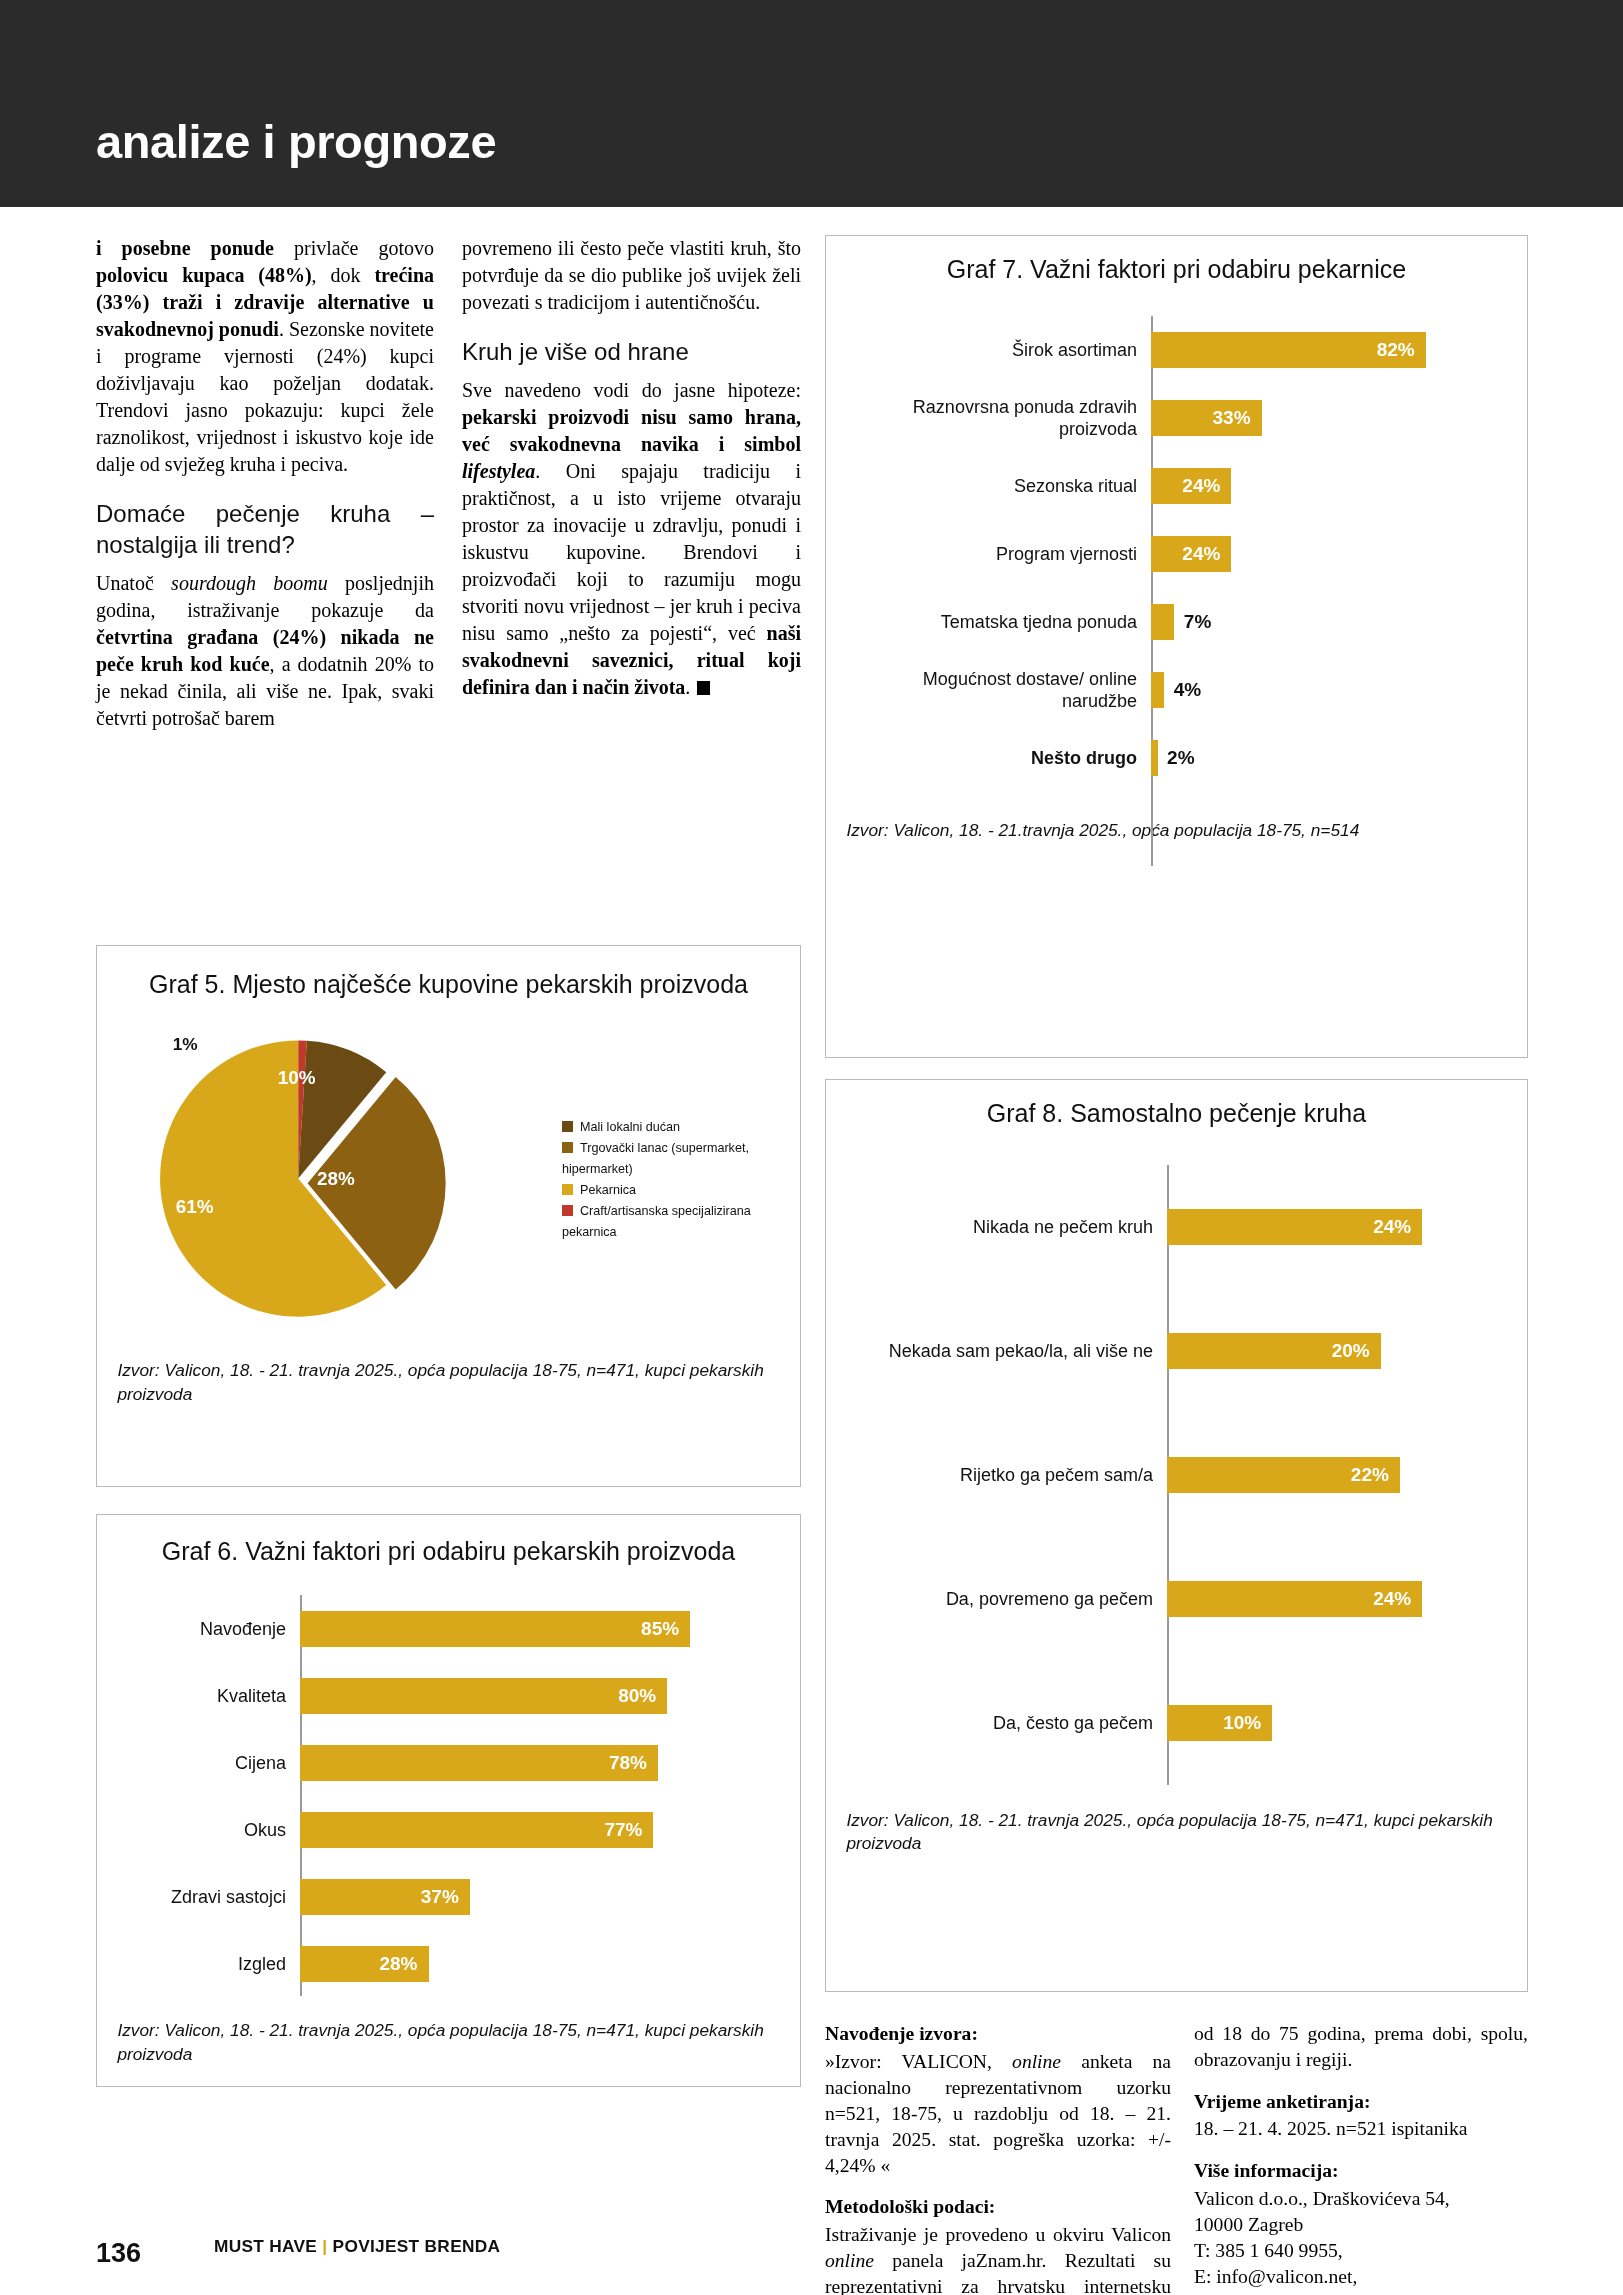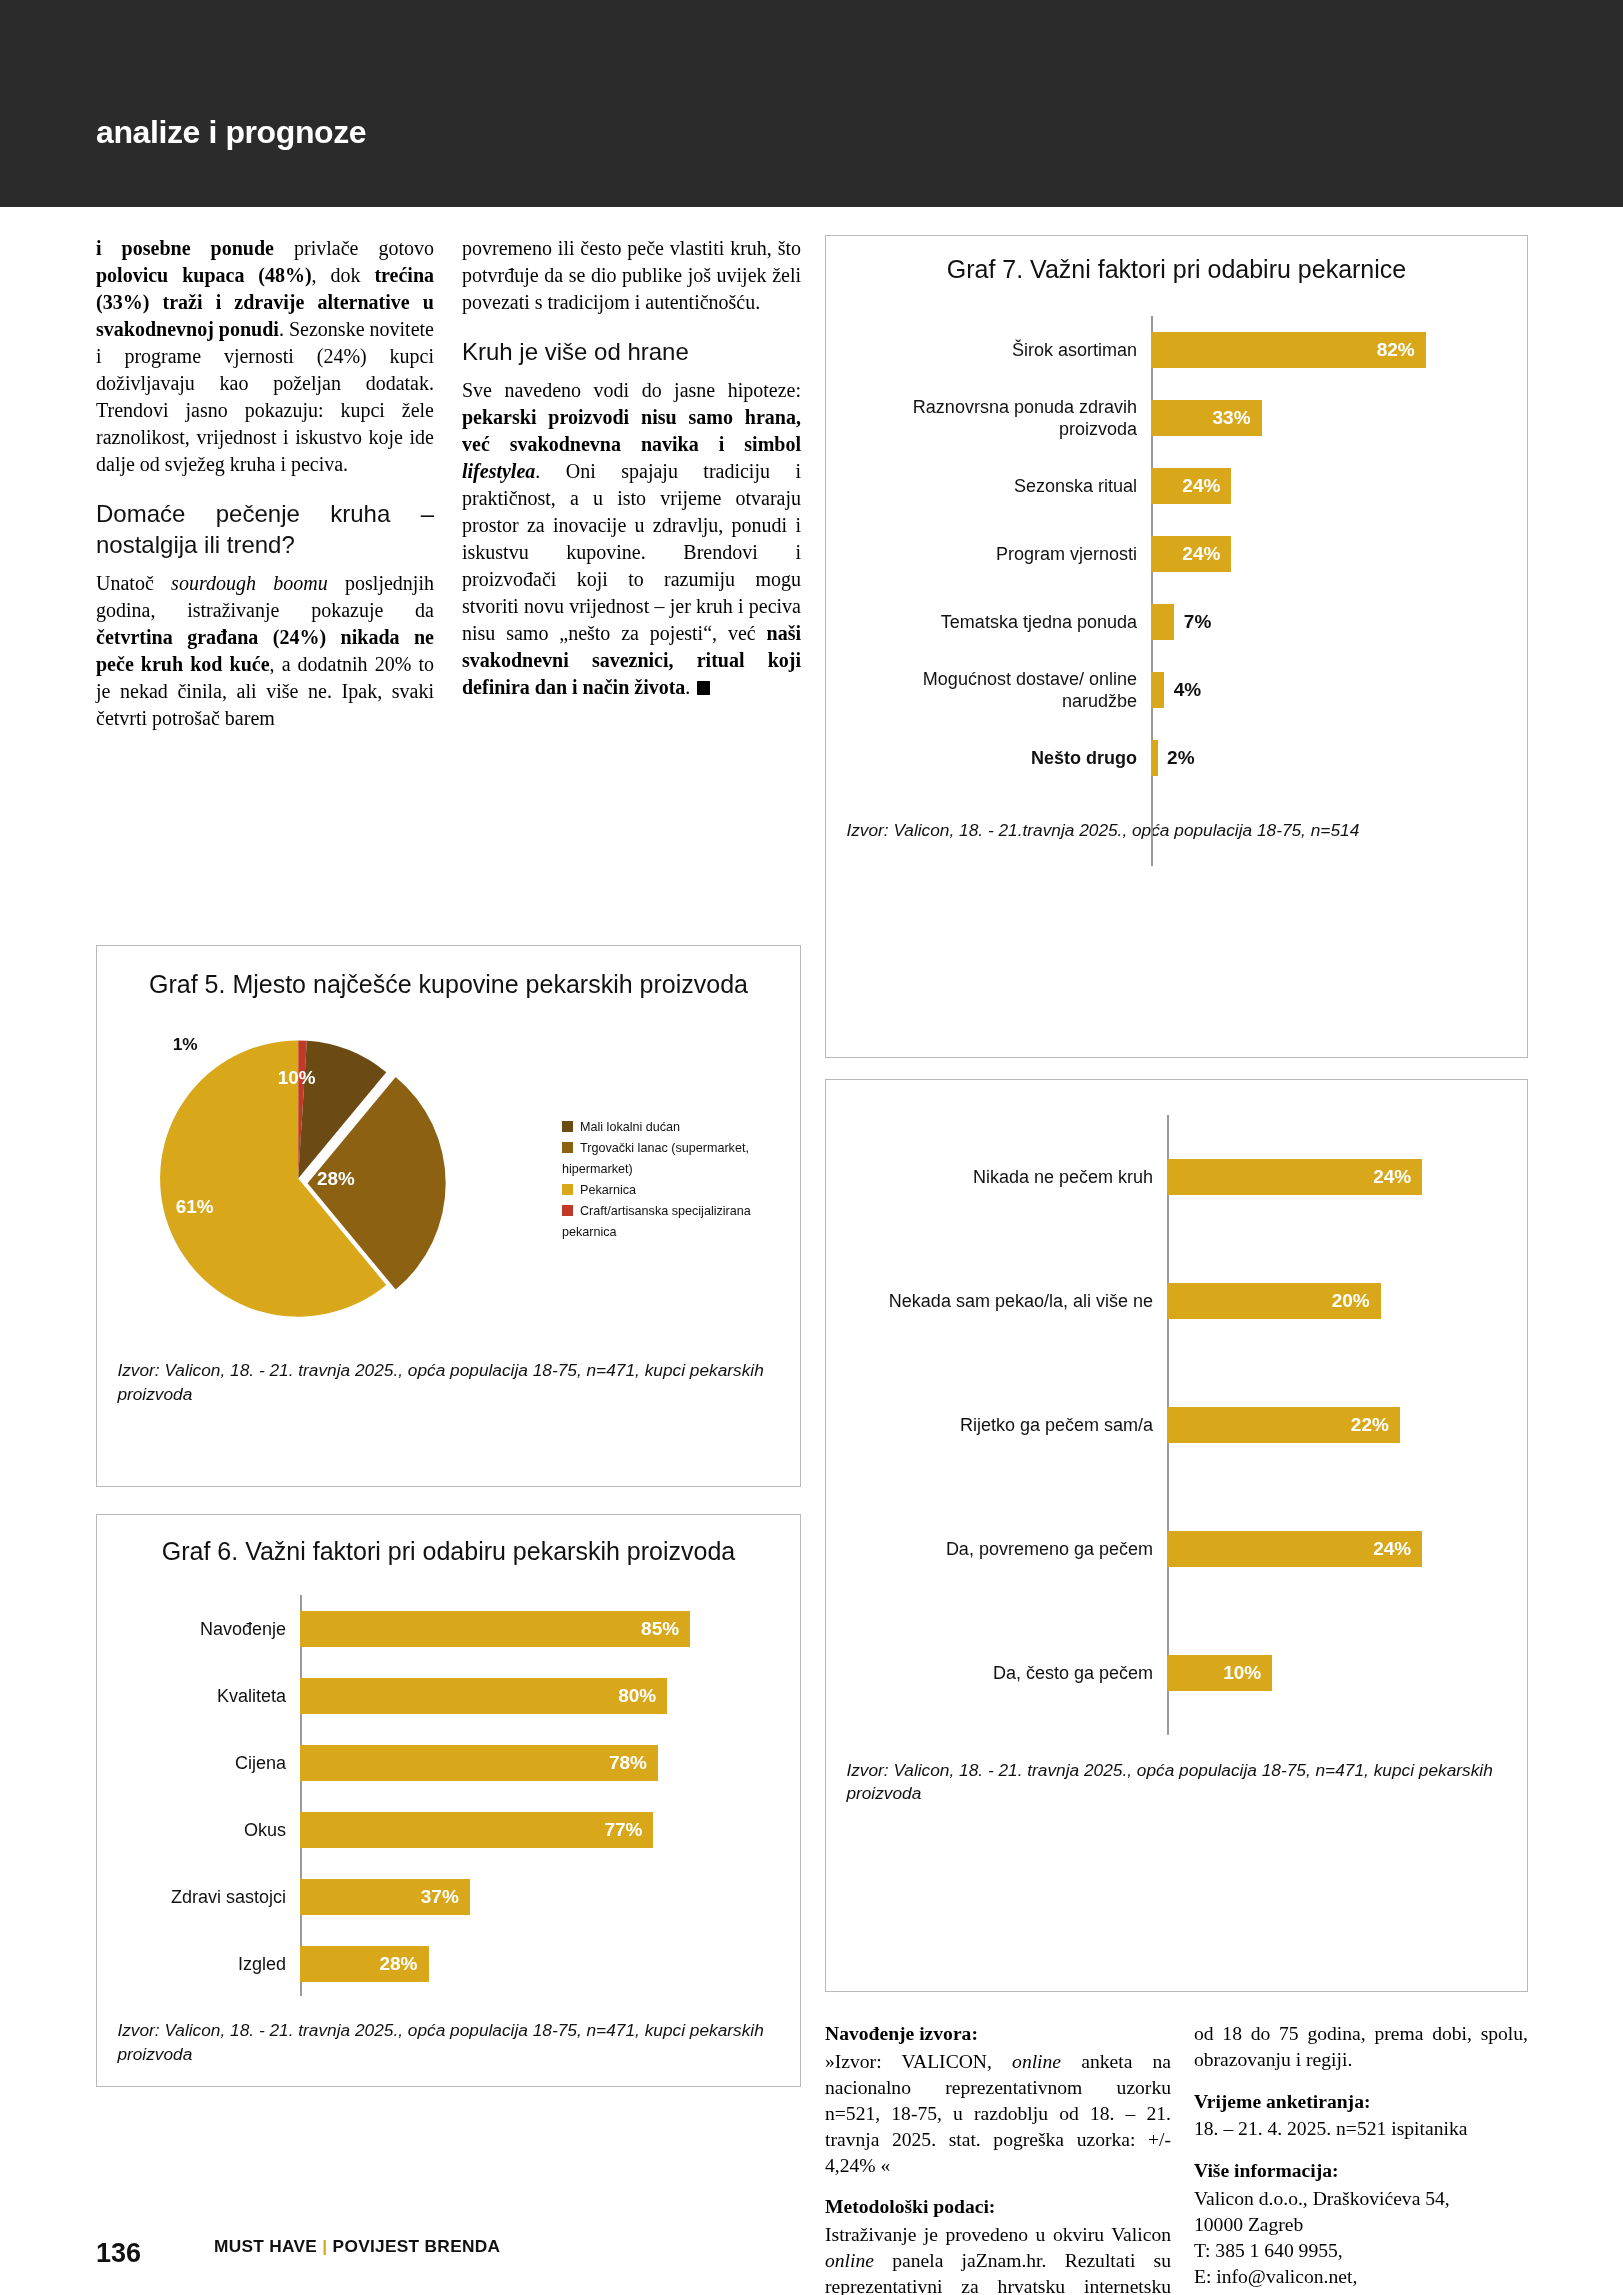--- a/index.html
+++ b/index.html
@@ -12,21 +12,21 @@
     overflow: hidden;
   }
   
   .header-band {
     position:absolute; left:0; top:0; width:1623px; height:207px;
     background:#2b2b2b;
   }
   .header-title {
     position:absolute; left:96px; top:114px;
     color:#ffffff; font-family:"Liberation Sans", sans-serif;
-    font-weight:bold; font-size:32px; letter-spacing:-0.4px;
+    font-weight:bold; font-size:47px; letter-spacing:-0.4px;
   }
   
   .page { position:absolute; left:0; top:207px; width:1623px; height:2089px; }
 
   
   .col { position:absolute; font-size:20px; line-height:27px; color:#000; text-align:justify; }
   .col p { margin:0 0 0 0; }
   .colA { left:96px; top:28px; width:338px; }
   .colB { left:462px; top:28px; width:339px; }
   .subhead {
@@ -188,20 +188,21 @@
             <span class="bcval outside">2%</span>
           </div>
         </div>
       </div>
     </div>
 
     <div class="source" style="margin-top:27px;">Izvor: Valicon, 18. - 21.travnja 2025., opća populacija 18-75, n=514</div>
   </div>
 
   <div class="panel" style="left:825px; top:872px; width:703px; height:913px;">
+    <div class="panel-title">Graf 8. Samostalno pečenje kruha</div>
 
     <div class="barchart" style="margin:35px 41px 0 27px; position:relative;">
       <div class="axis" style="left:314px; top:0; height:620px;"></div>
 
       <div class="bcrow" style="height:124px;">
         <div class="bclabel" style="width:314px;">Nikada ne pečem kruh</div>
         <div class="bctrack">
           <div class="bcbar" style="width:80%;">
             <span class="bcval">24%</span>
           </div>

